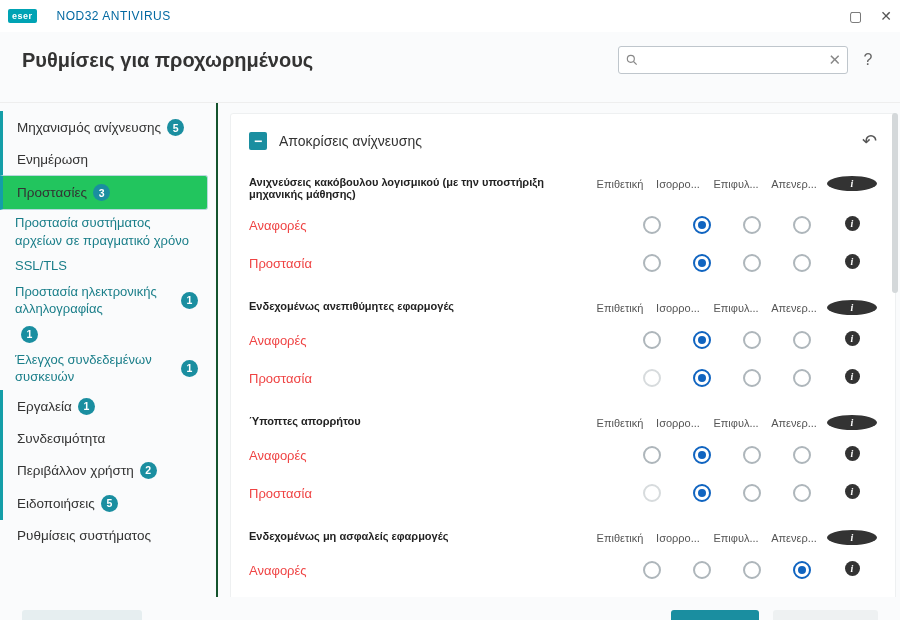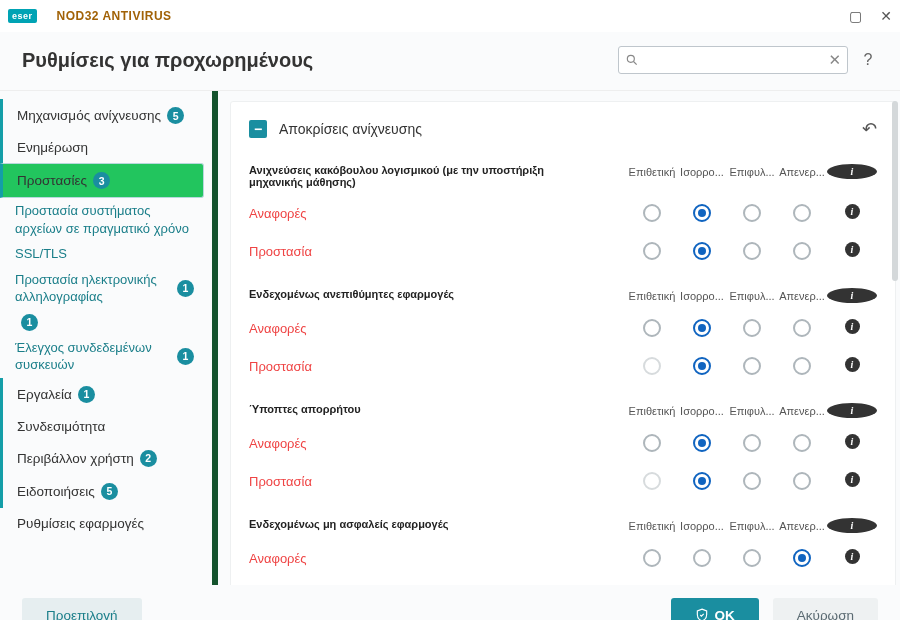--- a/index.html
+++ b/index.html
@@ -1,48 +1,48 @@
 <!DOCTYPE html>
 <html><head>
 <meta charset="utf-8">
 <style>
 *{box-sizing:border-box;margin:0;padding:0;font-family:"Segoe UI",Arial,sans-serif}
 body{width:900px;height:620px;background:#fff;overflow:hidden;font-size:13px;color:#333}
 .titlebar{height:32px;display:flex;align-items:center;padding:0 8px;background:#fff}
 .brand{display:flex;align-items:center;gap:20px;font-size:12px;color:#555;letter-spacing:.5px}
 .brand-badge{background:#0a9;background:#00a3b4;color:#fff;font-size:9px;font-weight:bold;padding:2px 4px;border-radius:2px;letter-spacing:.5px}
-.brand-name{color:#a16207;font-weight:700}
+.brand-name{color:#0369a1;font-weight:400}
 .win-controls{margin-left:auto;display:flex;gap:18px;font-size:14px;color:#555}
-.header{padding:14px 22px 16px;display:flex;align-items:center;border-bottom:1px solid #eee;background:#fafbfc}
+.header{padding:14px 22px 28px;display:flex;align-items:center;border-bottom:1px solid #eee;background:#fafbfc}
 .page-title{font-size:20px;font-weight:600;color:#333}
 .search{margin-left:auto;display:flex;align-items:center;width:230px;height:28px;border:1px solid #bfc6cc;border-radius:3px;background:#fff;padding:0 6px}
 .search svg{width:14px;height:14px;stroke:#888}
 .search input{flex:1;border:none;outline:none;font-size:13px;padding:0 6px}
 .search .clear{font-size:15px;color:#888;cursor:pointer}
 .help{width:20px;text-align:center;font-size:16px;color:#666;margin-left:10px;cursor:pointer}
 .body{display:flex;height:494px;background:#fafbfc}
-.sidebar{width:218px;padding:8px 8px 8px 0;border-right:6px solid #14532d}
+.sidebar{width:218px;padding:8px 8px 8px 0;border-right:2px solid #14532d}
 .sidebar ul{list-style:none}
 .nav-item{display:flex;align-items:center;padding:8px 10px 8px 14px;color:#333;cursor:pointer;font-size:13.5px;border-left:3px solid transparent}
 .nav-item.top{font-weight:500}
 .nav-item.active{border-left-color:#0a8;border-left-color:#149ea8}
 .nav-item.selected{background:#22c55e;border:1px solid #b8d8dd;border-left:3px solid #149ea8;border-radius:0 3px 3px 0}
 .nav-sub{padding-left:12px;color:#1a7e89;font-size:13px;line-height:1.35}
 .nav-sub.multi{padding-top:4px;padding-bottom:4px}
 .badge{display:inline-flex;align-items:center;justify-content:center;min-width:17px;height:17px;border-radius:9px;background:#1a8ea0;color:#fff;font-size:10.5px;font-weight:600;margin-left:6px;padding:0 5px}
 .content{flex:1;padding:10px 4px 10px 12px;overflow-y:auto;position:relative}
 .panel{background:#fff;border:1px solid #eef0f1;border-radius:3px;padding:6px 18px 50px}
 .section-head{display:flex;align-items:center;padding:10px 0 6px;gap:12px}
 .collapse-btn{width:18px;height:18px;background:#1a8ea0;color:#fff;display:flex;align-items:center;justify-content:center;border-radius:2px;font-weight:bold;font-size:14px}
 .section-title{font-weight:400;font-size:14px;color:#333}
 .undo{margin-left:auto;font-size:18px;color:#555;cursor:pointer}
 .group{margin-top:14px}
 .group-head{display:flex;align-items:flex-start;padding:4px 0 6px}
 .group-title{font-weight:600;font-size:11px;max-width:300px;color:#222}
-.col-labels{display:flex;margin-left:auto;gap:0;align-items:center;font-size:11px;color:#555}
+.col-labels{display:flex;margin-left:auto;gap:8px;align-items:center;font-size:11px;color:#555}
 .col-labels span{width:50px;text-align:center;overflow:hidden;text-overflow:ellipsis;white-space:nowrap}
 .info{width:22px;text-align:center}
 .info-i{display:inline-flex;width:15px;height:15px;border-radius:50%;background:#333;color:#fff;align-items:center;justify-content:center;font-size:10px;font-weight:bold;font-style:italic;font-family:Georgia,serif}
 .row{display:flex;align-items:center;padding:10px 0}
 .row-label{font-size:13px;color:#ef4444}
 .radio-set{display:flex;margin-left:auto}
 .radio{width:50px;display:flex;justify-content:center}
 .r{width:18px;height:18px;border-radius:50%;border:2px solid #aeb6bb;display:inline-block;position:relative;cursor:pointer}
 .r.sel{border-color:#1064c0}
 .r.sel::after{content:"";position:absolute;left:3px;top:3px;width:8px;height:8px;border-radius:50%;background:#1064c0}
@@ -123,21 +123,21 @@
         </li>
         <li class="nav-item top active">
           <span>Περιβάλλον χρήστη</span>
           <span class="badge">2</span>
         </li>
         <li class="nav-item top active">
           <span>Ειδοποιήσεις</span>
           <span class="badge">5</span>
         </li>
         <li class="nav-item top">
-          <span>Ρυθμίσεις εφαρμογές</span>
+          <span>Ρυθμίσεις συστήματος</span>
         </li>
       </ul>
   </nav>
 
   <div class="content">
     <div class="panel">
       <div class="section-head">
         <span class="collapse-btn">−</span>
         <span class="section-title">Αποκρίσεις ανίχνευσης</span>
         <span class="undo">↶</span>

